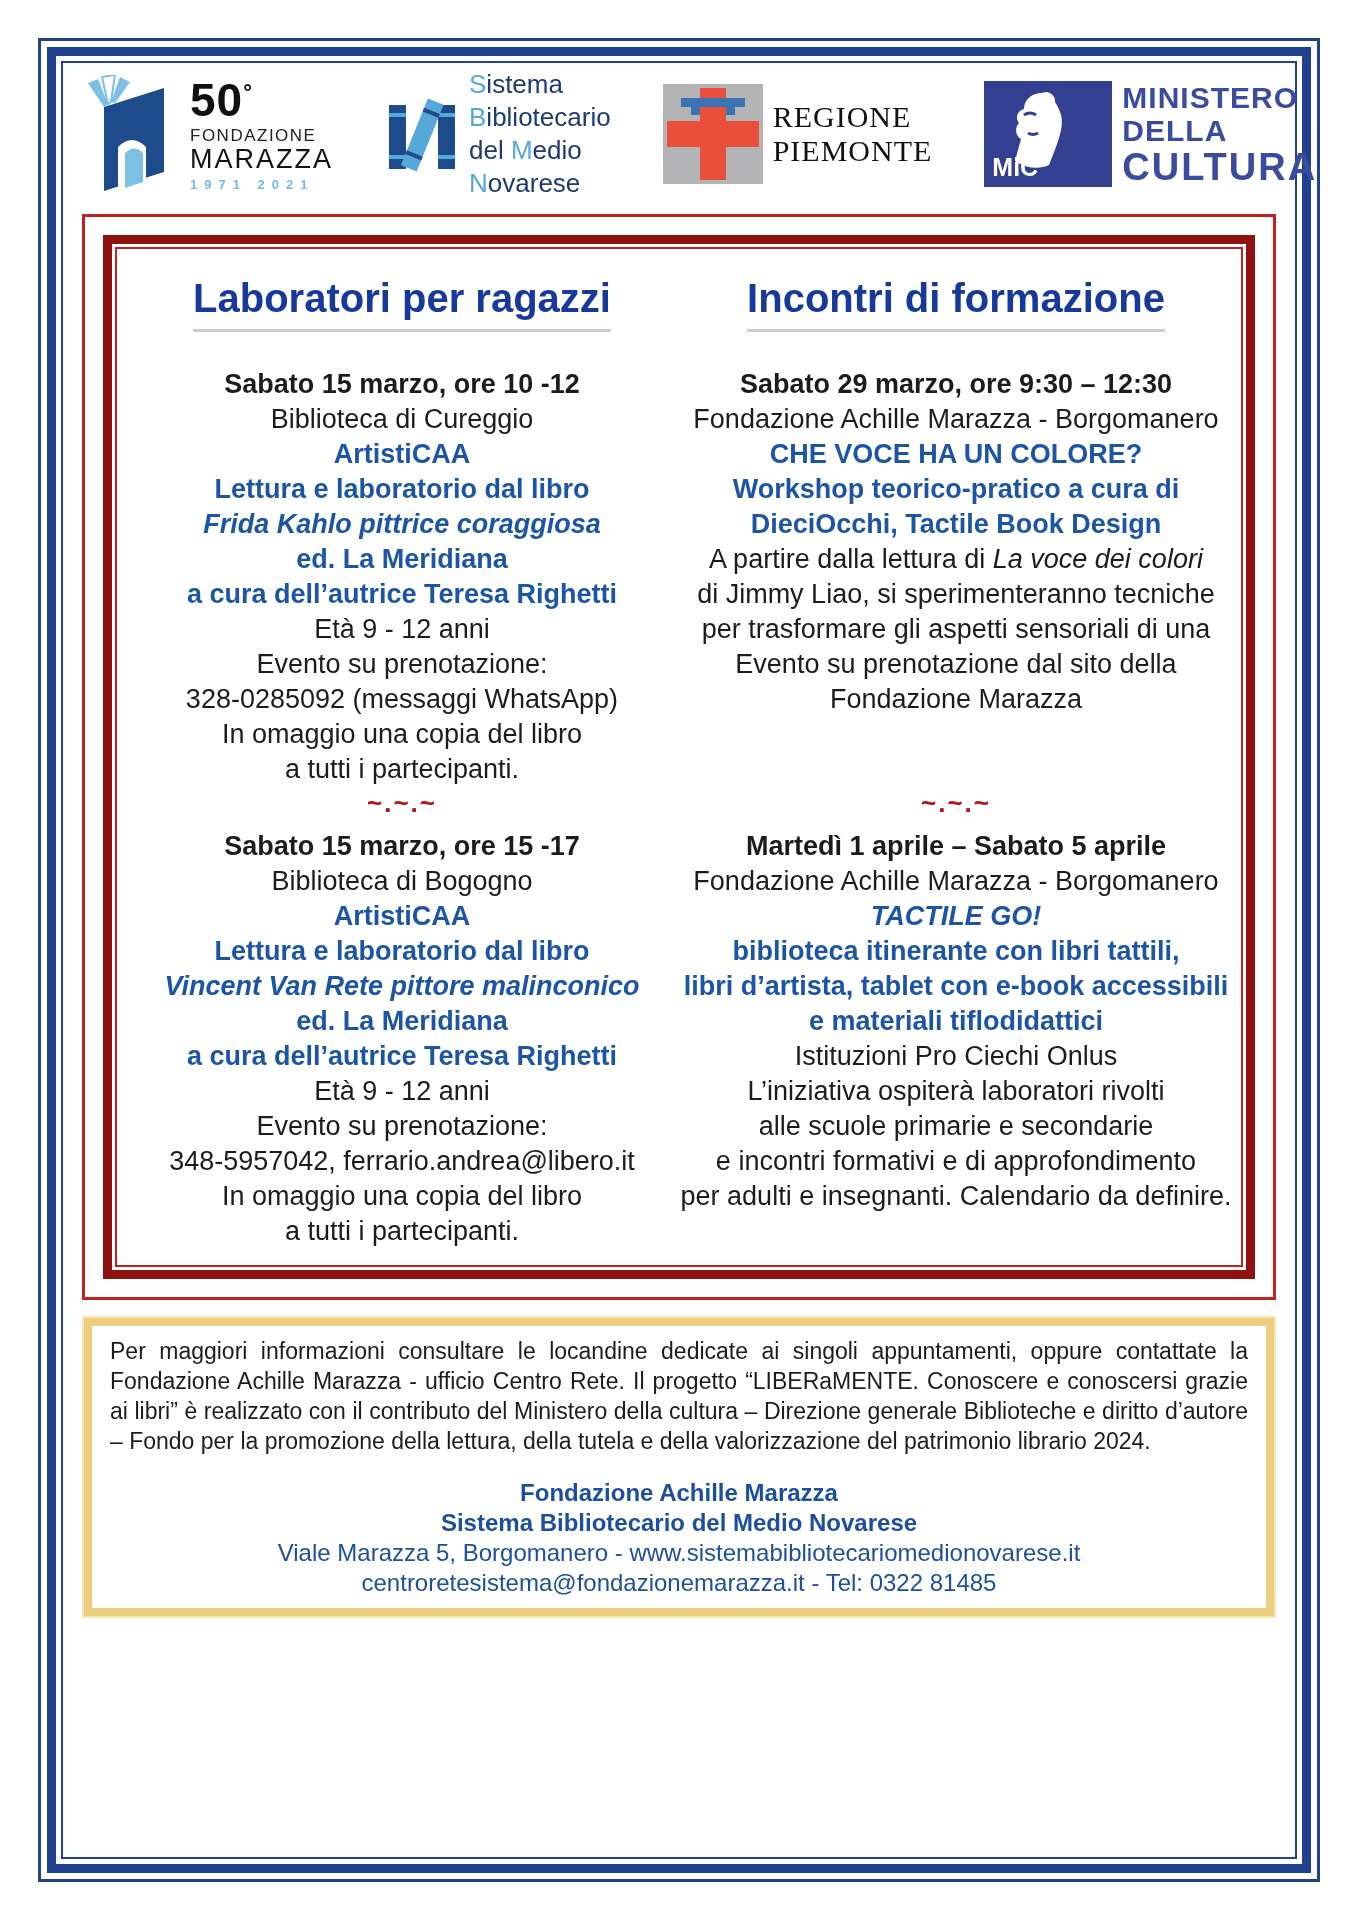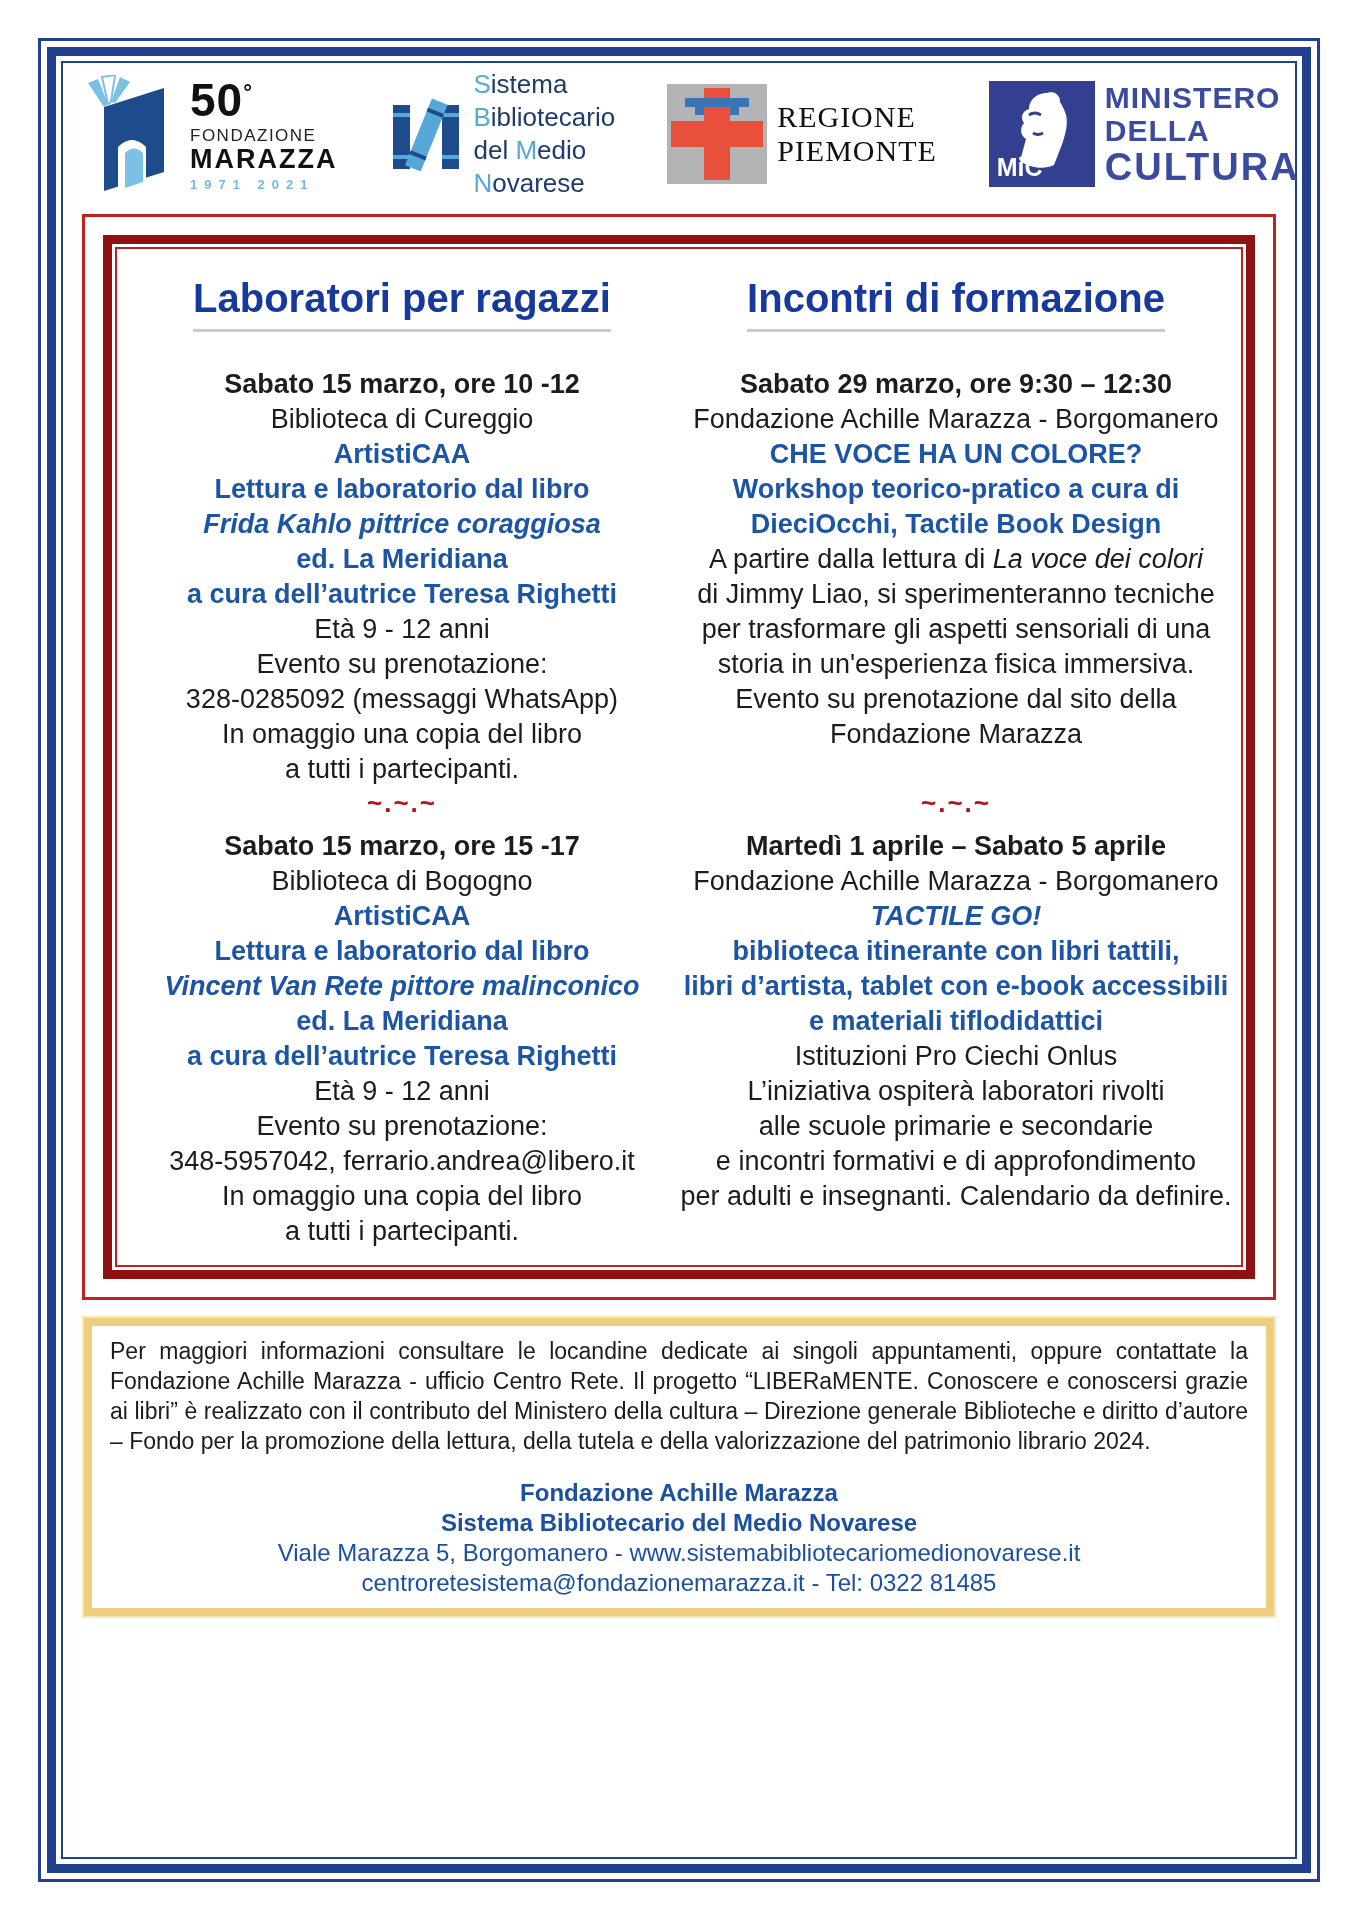--- a/index.html
+++ b/index.html
@@ -14,26 +14,26 @@
 
   .content{position:absolute;left:82px;top:70px;width:1194px;}
 
   
   .logos{display:flex;align-items:center;gap:52px;height:128px;}
   .logo{display:flex;align-items:center;gap:10px;}
   .marazza-text{display:flex;flex-direction:column;line-height:1;}
   .marazza-50{font-size:46px;font-weight:700;color:#111;letter-spacing:1px;}
   .marazza-50 sup{font-size:22px;}
   .marazza-fond{font-size:17px;color:#222;letter-spacing:1.5px;margin-top:4px;}
-  .marazza-name{font-size:27px;font-weight:700;color:#111;letter-spacing:2px;margin-top:2px;}
+  .marazza-name{font-size:27px;font-weight:400;color:#111;letter-spacing:2px;margin-top:2px;}
   .marazza-years{font-size:13px;color:#74b9e2;letter-spacing:7px;margin-top:5px;font-weight:700;}
   .sbmn-text{font-size:26px;line-height:33px;color:#1f3a6e;font-weight:500;}
   .lt{color:#56a8d8;}
   .regione-text{font-family:"Liberation Serif",serif;font-size:30px;line-height:34px;color:#111;letter-spacing:1px;}
-  .mic-box{width:106px;height:106px;background:#333f90;position:relative;flex:0 0 auto;}
+  .mic-box{width:128px;height:106px;background:#333f90;position:relative;flex:0 0 auto;}
   .mic-abbr{position:absolute;left:8px;bottom:5px;color:#fff;font-weight:700;font-size:25px;}
   .mic-text{font-size:30px;line-height:33px;color:#3b4c9e;font-weight:600;letter-spacing:1px;}
   .mic-text .big{font-size:38px;line-height:40px;letter-spacing:2px;}
 
   
   .banner{margin-top:46px;background:#fdf3d6;border:2px solid #eed38a;text-align:center;padding:26px 10px 22px;}
   .banner-title{font-size:34px;line-height:40px;font-weight:700;color:#1d3d8a;margin-bottom:38px;}
   .banner-sub{font-size:31px;line-height:45px;font-weight:700;color:#1d3d8a;}
 
   
@@ -195,21 +195,20 @@
 
             <div class="slot">
               <div class="ev b">Sabato 29 marzo, ore 9:30 – 12:30</div>
               <div class="ev">Fondazione Achille Marazza - Borgomanero</div>
               <div class="ev blue">CHE VOCE HA UN COLORE?</div>
               <div class="ev blue">Workshop teorico-pratico a cura di</div>
               <div class="ev blue">DieciOcchi, Tactile Book Design</div>
               <div class="ev"><span>A partire dalla lettura di </span><span class="i">La voce dei colori</span></div>
               <div class="ev">di Jimmy Liao, si sperimenteranno tecniche</div>
               <div class="ev">per trasformare gli aspetti sensoriali di una</div>
-              <div class="ev">storia in un'esperienza fisica immersiva.</div>
               <div class="ev">Evento su prenotazione dal sito della</div>
               <div class="ev">Fondazione Marazza</div>
             </div>
 
             <div class="sep">~.~.~</div>
 
             <div>
               <div class="ev b">Martedì 1 aprile – Sabato 5 aprile</div>
               <div class="ev">Fondazione Achille Marazza - Borgomanero</div>
               <div class="ev blue i">TACTILE GO!</div>

